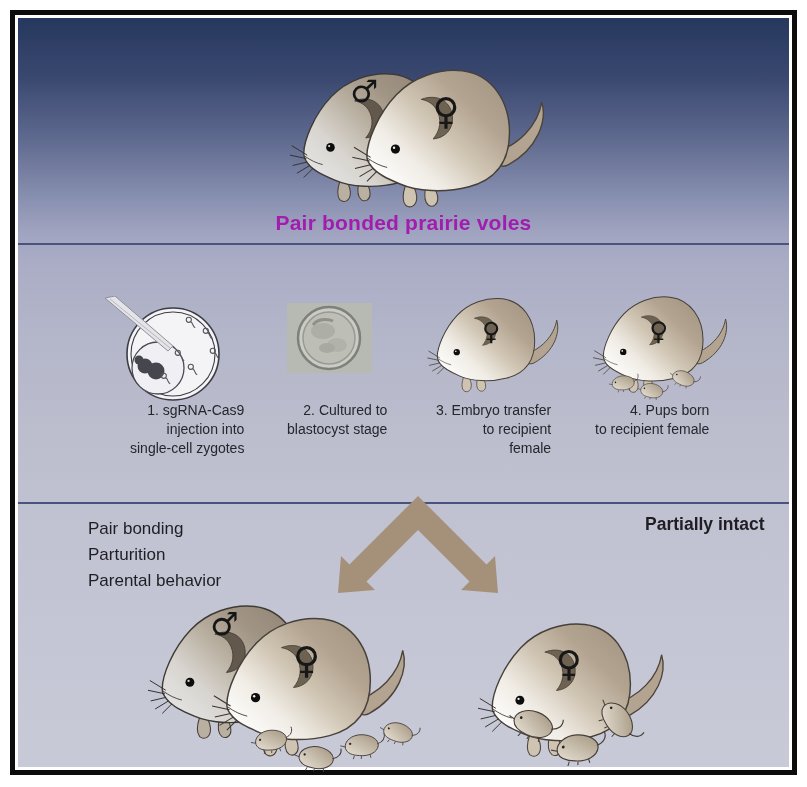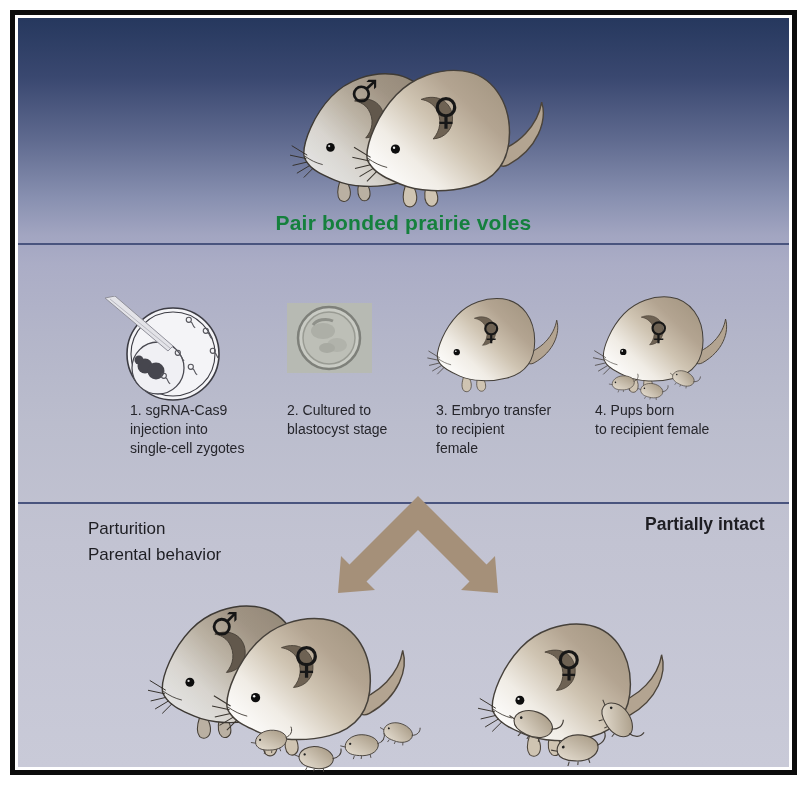--- a/index.html
+++ b/index.html
@@ -5,24 +5,24 @@
   html,body{margin:0;padding:0;}
   body{width:807px;height:787px;background:#ffffff;font-family:"Liberation Sans",sans-serif;position:relative;overflow:hidden;}
   .page{position:absolute;left:0;top:0;width:807px;height:787px;}
   .frame{position:absolute;left:10px;top:10px;width:787px;height:765px;border:5px solid #0c0c0c;box-sizing:border-box;background:#0c0c0c;}
   .grad{position:absolute;left:0;top:0;right:0;bottom:0;border:3px solid #ffffff;box-sizing:border-box;
     background:linear-gradient(180deg,#26385e 0%,#3a4870 8%,#5e698e 16%,#8890b0 24%,#a2a5c1 29%,#abadc6 33%,#b3b5c9 42%,#bbbdcd 54%,#c2c3d2 70%,#c9cad8 100%);}
   .abs{position:absolute;}
   .divider{position:absolute;left:18px;width:771px;height:0;border-top:2px solid #49547e;}
   .d1{top:243px;}
   .d2{top:502px;}
-  .title-top{position:absolute;left:18px;top:211px;width:771px;text-align:center;font-size:21px;font-weight:bold;color:#15803d;letter-spacing:.2px;}
+  .title-top{position:absolute;left:18px;top:211px;width:771px;text-align:center;font-size:21px;font-weight:bold;color:#a21caf;letter-spacing:.2px;}
   .crispr{position:absolute;left:88px;top:268px;font-size:16px;font-weight:bold;color:#1e1e23;}
   .caption{position:absolute;top:401px;font-size:14px;line-height:19px;color:#26262c;}
-  .caption span{display:block;}
+  .caption span{display:block;text-align:right;}
   .c1{left:130px;} .c2{left:287px;} .c3{left:430px;margin-left:6px;} .c4{left:595px;}
   .ko{position:absolute;left:318px;top:466px;width:200px;text-align:center;font-size:23px;font-weight:bold;font-style:italic;color:#1e1e23;}
   .ko sup{font-size:13px;font-style:italic;}
   .outcome{position:absolute;color:#1e1e23;}
   .outcome .oh{font-size:17.5px;font-weight:bold;margin-bottom:9px;}
   .outcome .oi{font-size:17px;line-height:22px;margin-top:4px;}
   .oleft{left:88px;top:514px;}
   .oright{left:645px;top:514px;}
   .blasto{position:absolute;left:287px;top:303px;width:85px;height:70px;}
   .dark{filter:brightness(0.9) saturate(0.92);}
@@ -166,20 +166,21 @@
     <span>4. Pups born</span>
     <span>to recipient female</span>
   </div>
 
 
   <svg class="abs" style="left:320px;top:490px" width="200" height="120" viewBox="0 0 200 120">
     <path d="M98,6 L166.5,74.5 L175,66 L178,103 L141,100 L149.5,91.5 L98,40 L46.5,91.5 L55,100 L18,103 L21,66 L29.5,74.5 Z" fill="#a59079"></path>
   </svg>
 
   <div class="outcome oleft">
+    <div class="oi">Pair bonding</div>
     <div class="oi">Parturition</div>
     <div class="oi">Parental behavior</div>
   </div>
   <div class="outcome oright">
     <div class="oh">Partially intact</div>
   </div>
 
   <svg class="abs dark" style="left:148px;top:594px" width="205" height="156" viewBox="0 0 230 175">
     <use href="#vole"></use>
     <text class="gsym" x="86" y="46" font-size="36" text-anchor="middle">♂</text>

